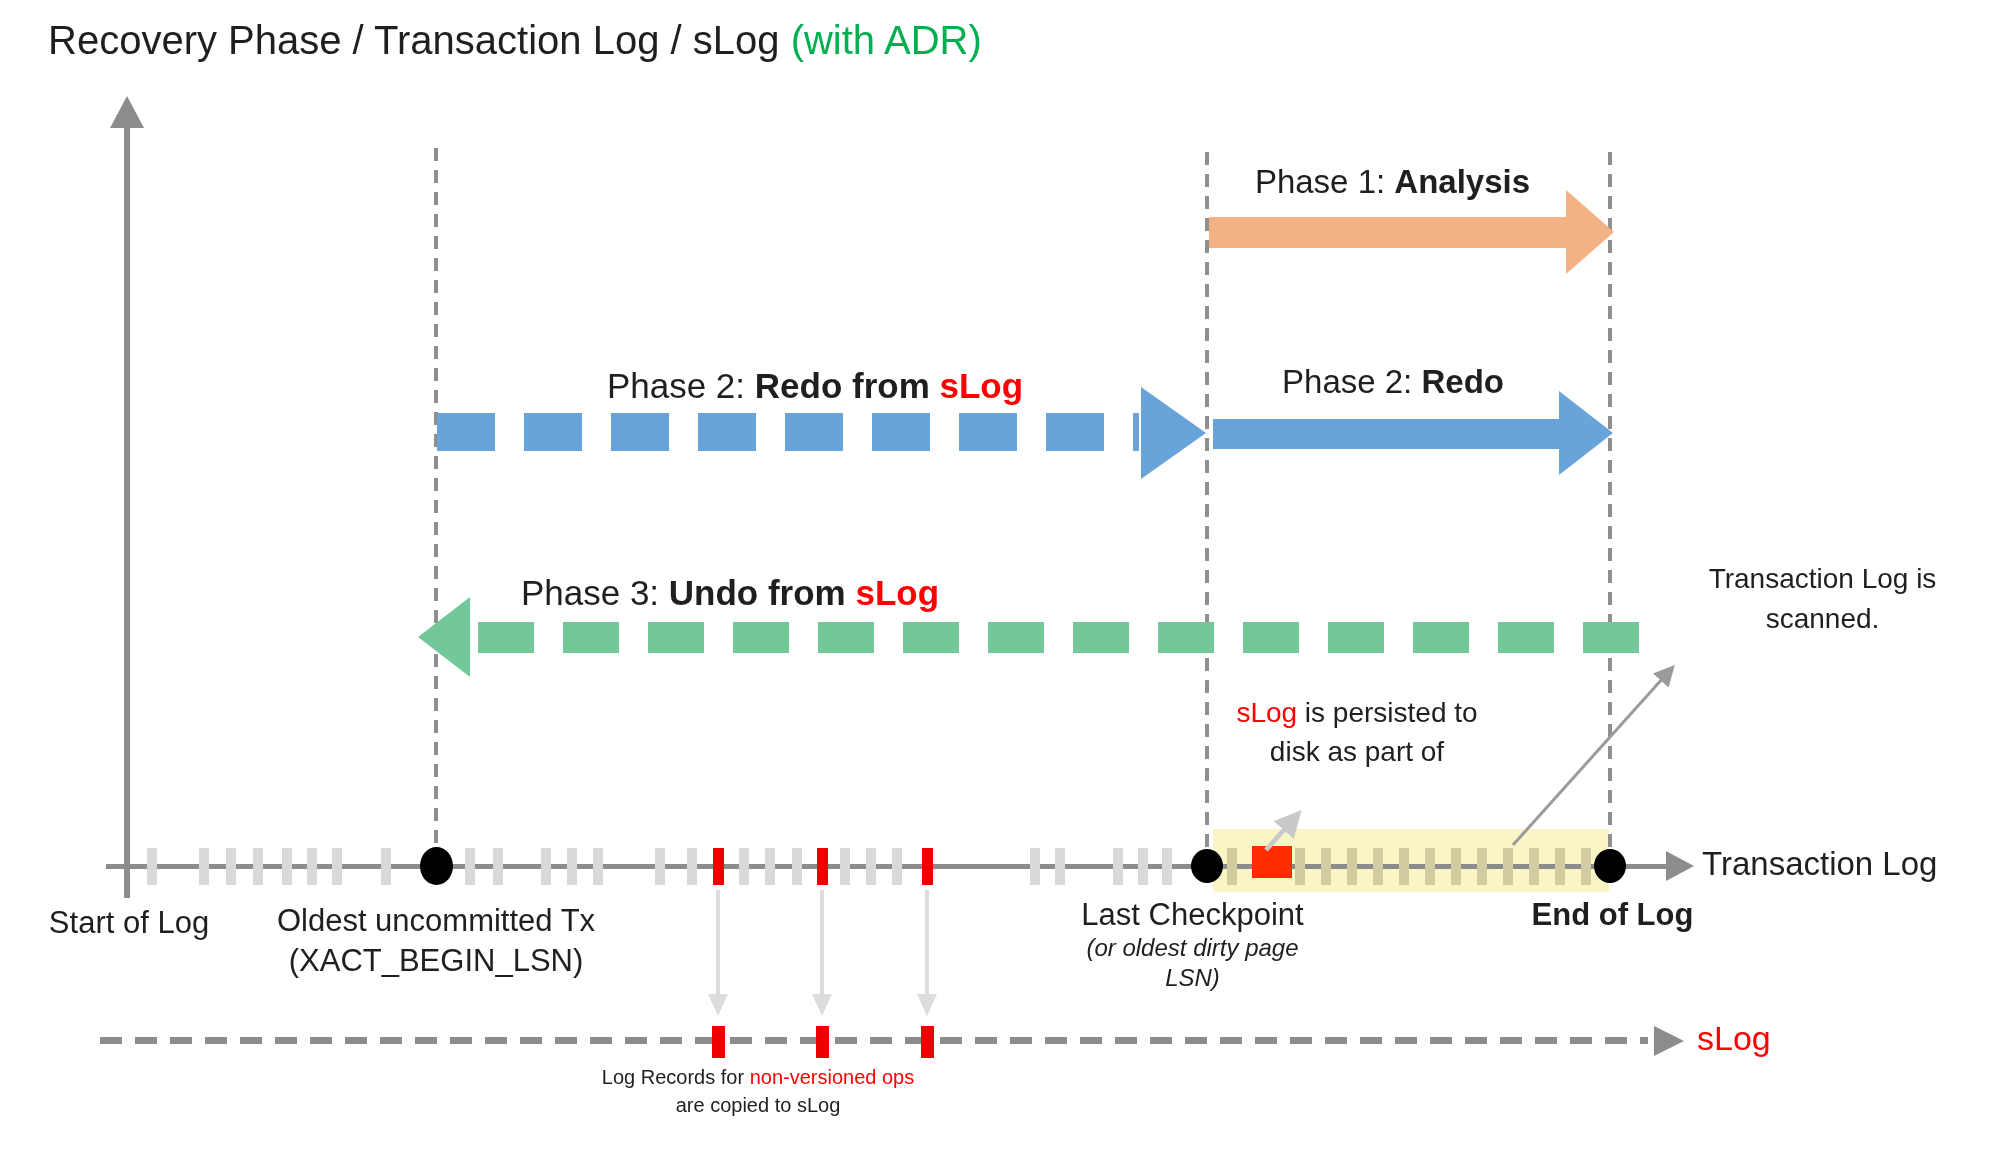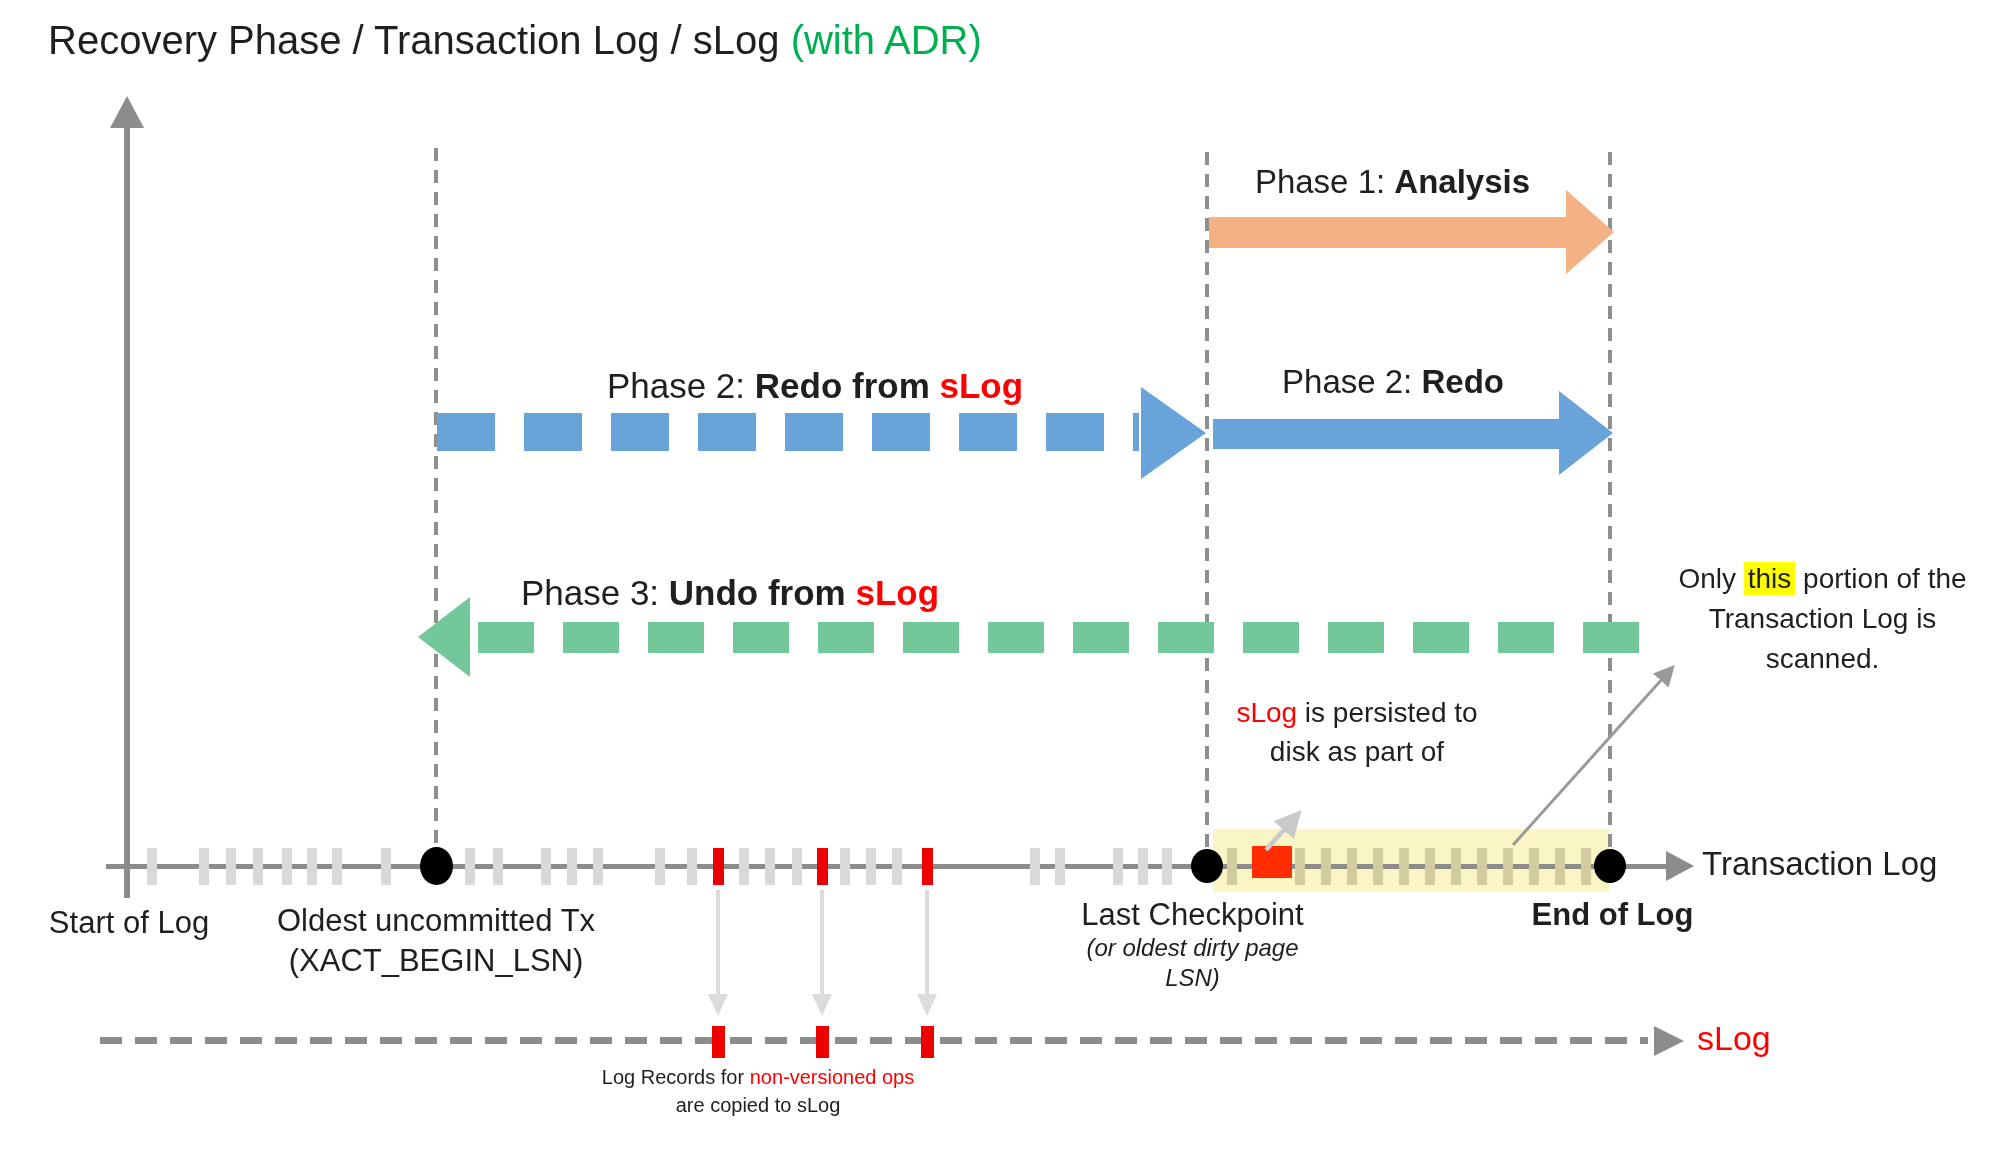--- a/index.html
+++ b/index.html
@@ -187,21 +187,20 @@
 
   <div class="abs p2b-body"></div>
   <div class="tri p2b-head"></div>
   <div class="phase-label lp2b center"><span>Phase 2: </span><b>Redo</b></div>
 
   <div class="tri p3-head"></div>
   <div class="abs p3-body"></div>
   <div class="phase-label lp3 center"><span>Phase 3: </span><b>Undo from </b><span class="redtxt">sLog</span></div>
 
   <div class="note scan-note center">
-    <div><span>Only </span><span class="hl">this</span><span> portion of the</span></div>
     <div>Transaction Log is scanned.</div>
   </div>
 
   <div class="note persist-note center">
     <div><span class="redtxt">sLog</span><span> is persisted to</span></div>
     <div>disk as part of</div>
   </div>
 
   <div class="note copy-note center">
     <div><span>Log Records for </span><span class="redtxt">non-versioned ops</span></div>

